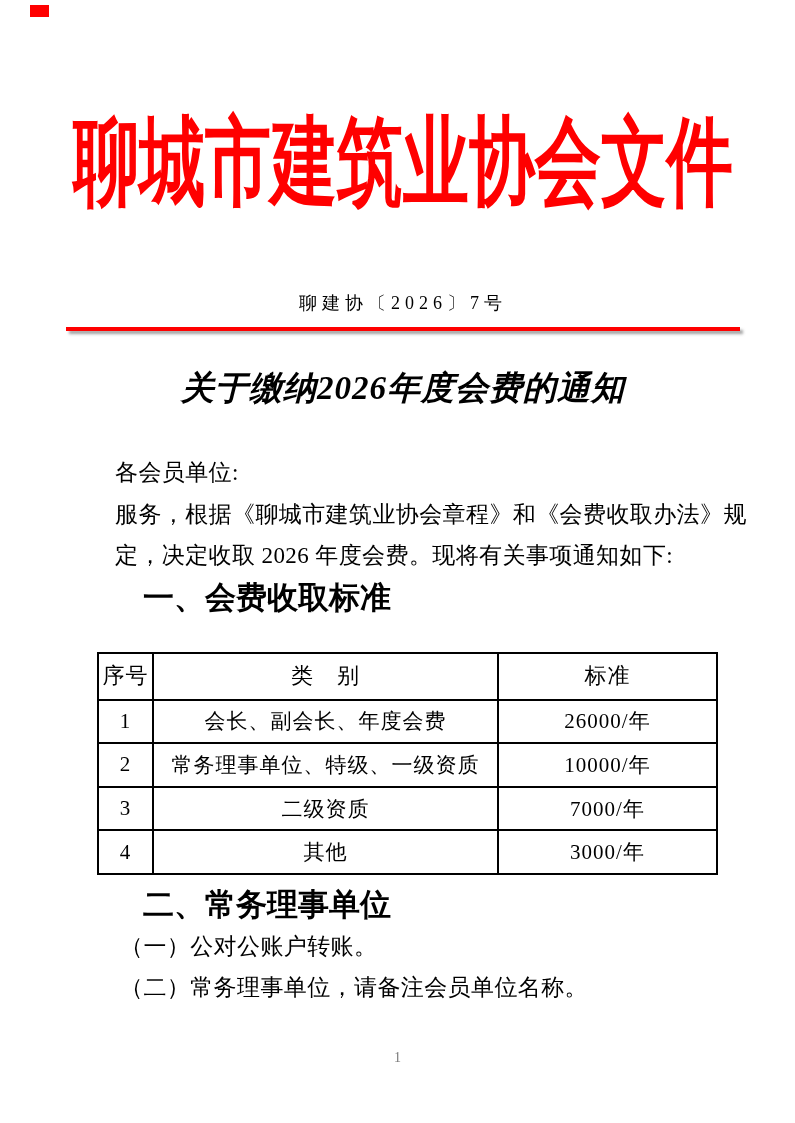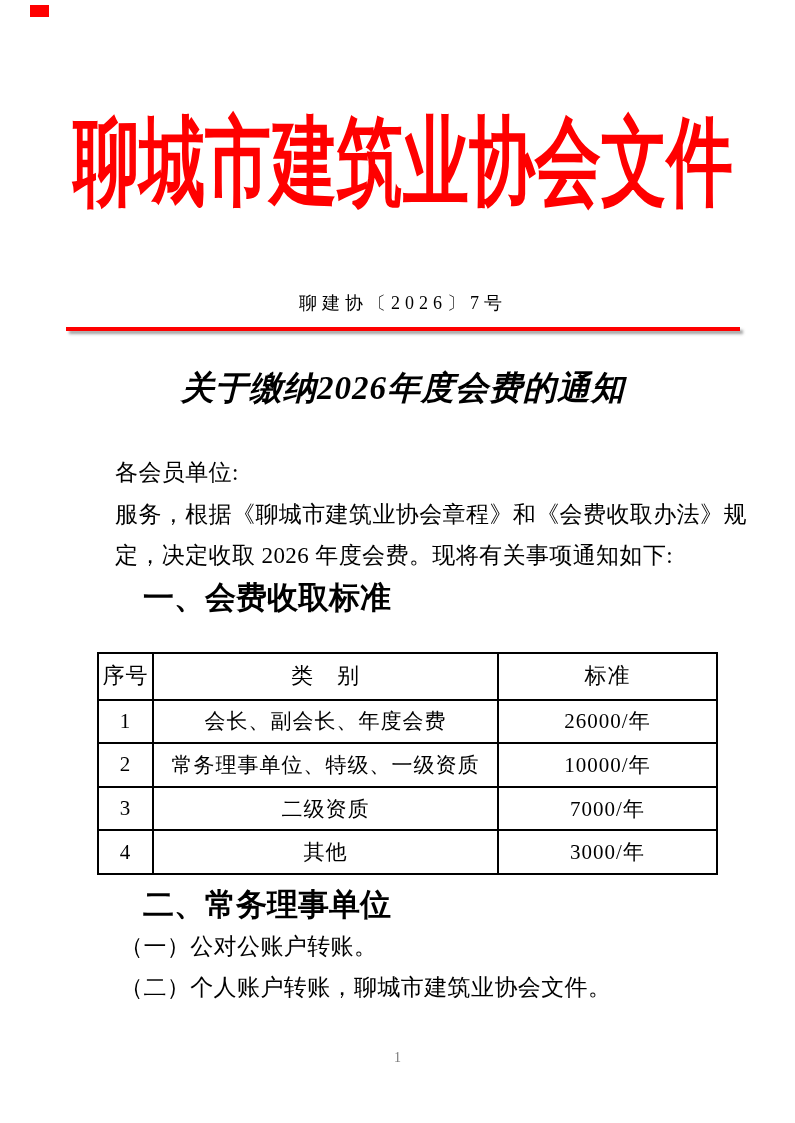--- a/index.html
+++ b/index.html
@@ -178,16 +178,16 @@
     <td>4</td>
     <td>其他</td>
     <td>3000/年</td>
   </tr>
 </tbody>
   </table>
 
 <div class="section2">
   <div class="section-heading">二、常务理事单位</div>
   <div class="list-item">（一）公对公账户转账。</div>
-  <div class="list-item">（二）个人账户转账，聊城市建筑业协会文件。</div>
+  <div class="list-item">（二）常务理事单位，请备注会员单位名称。</div>
 </div>
 
 <div class="page-footer">1</div>
 
 </body></html>

